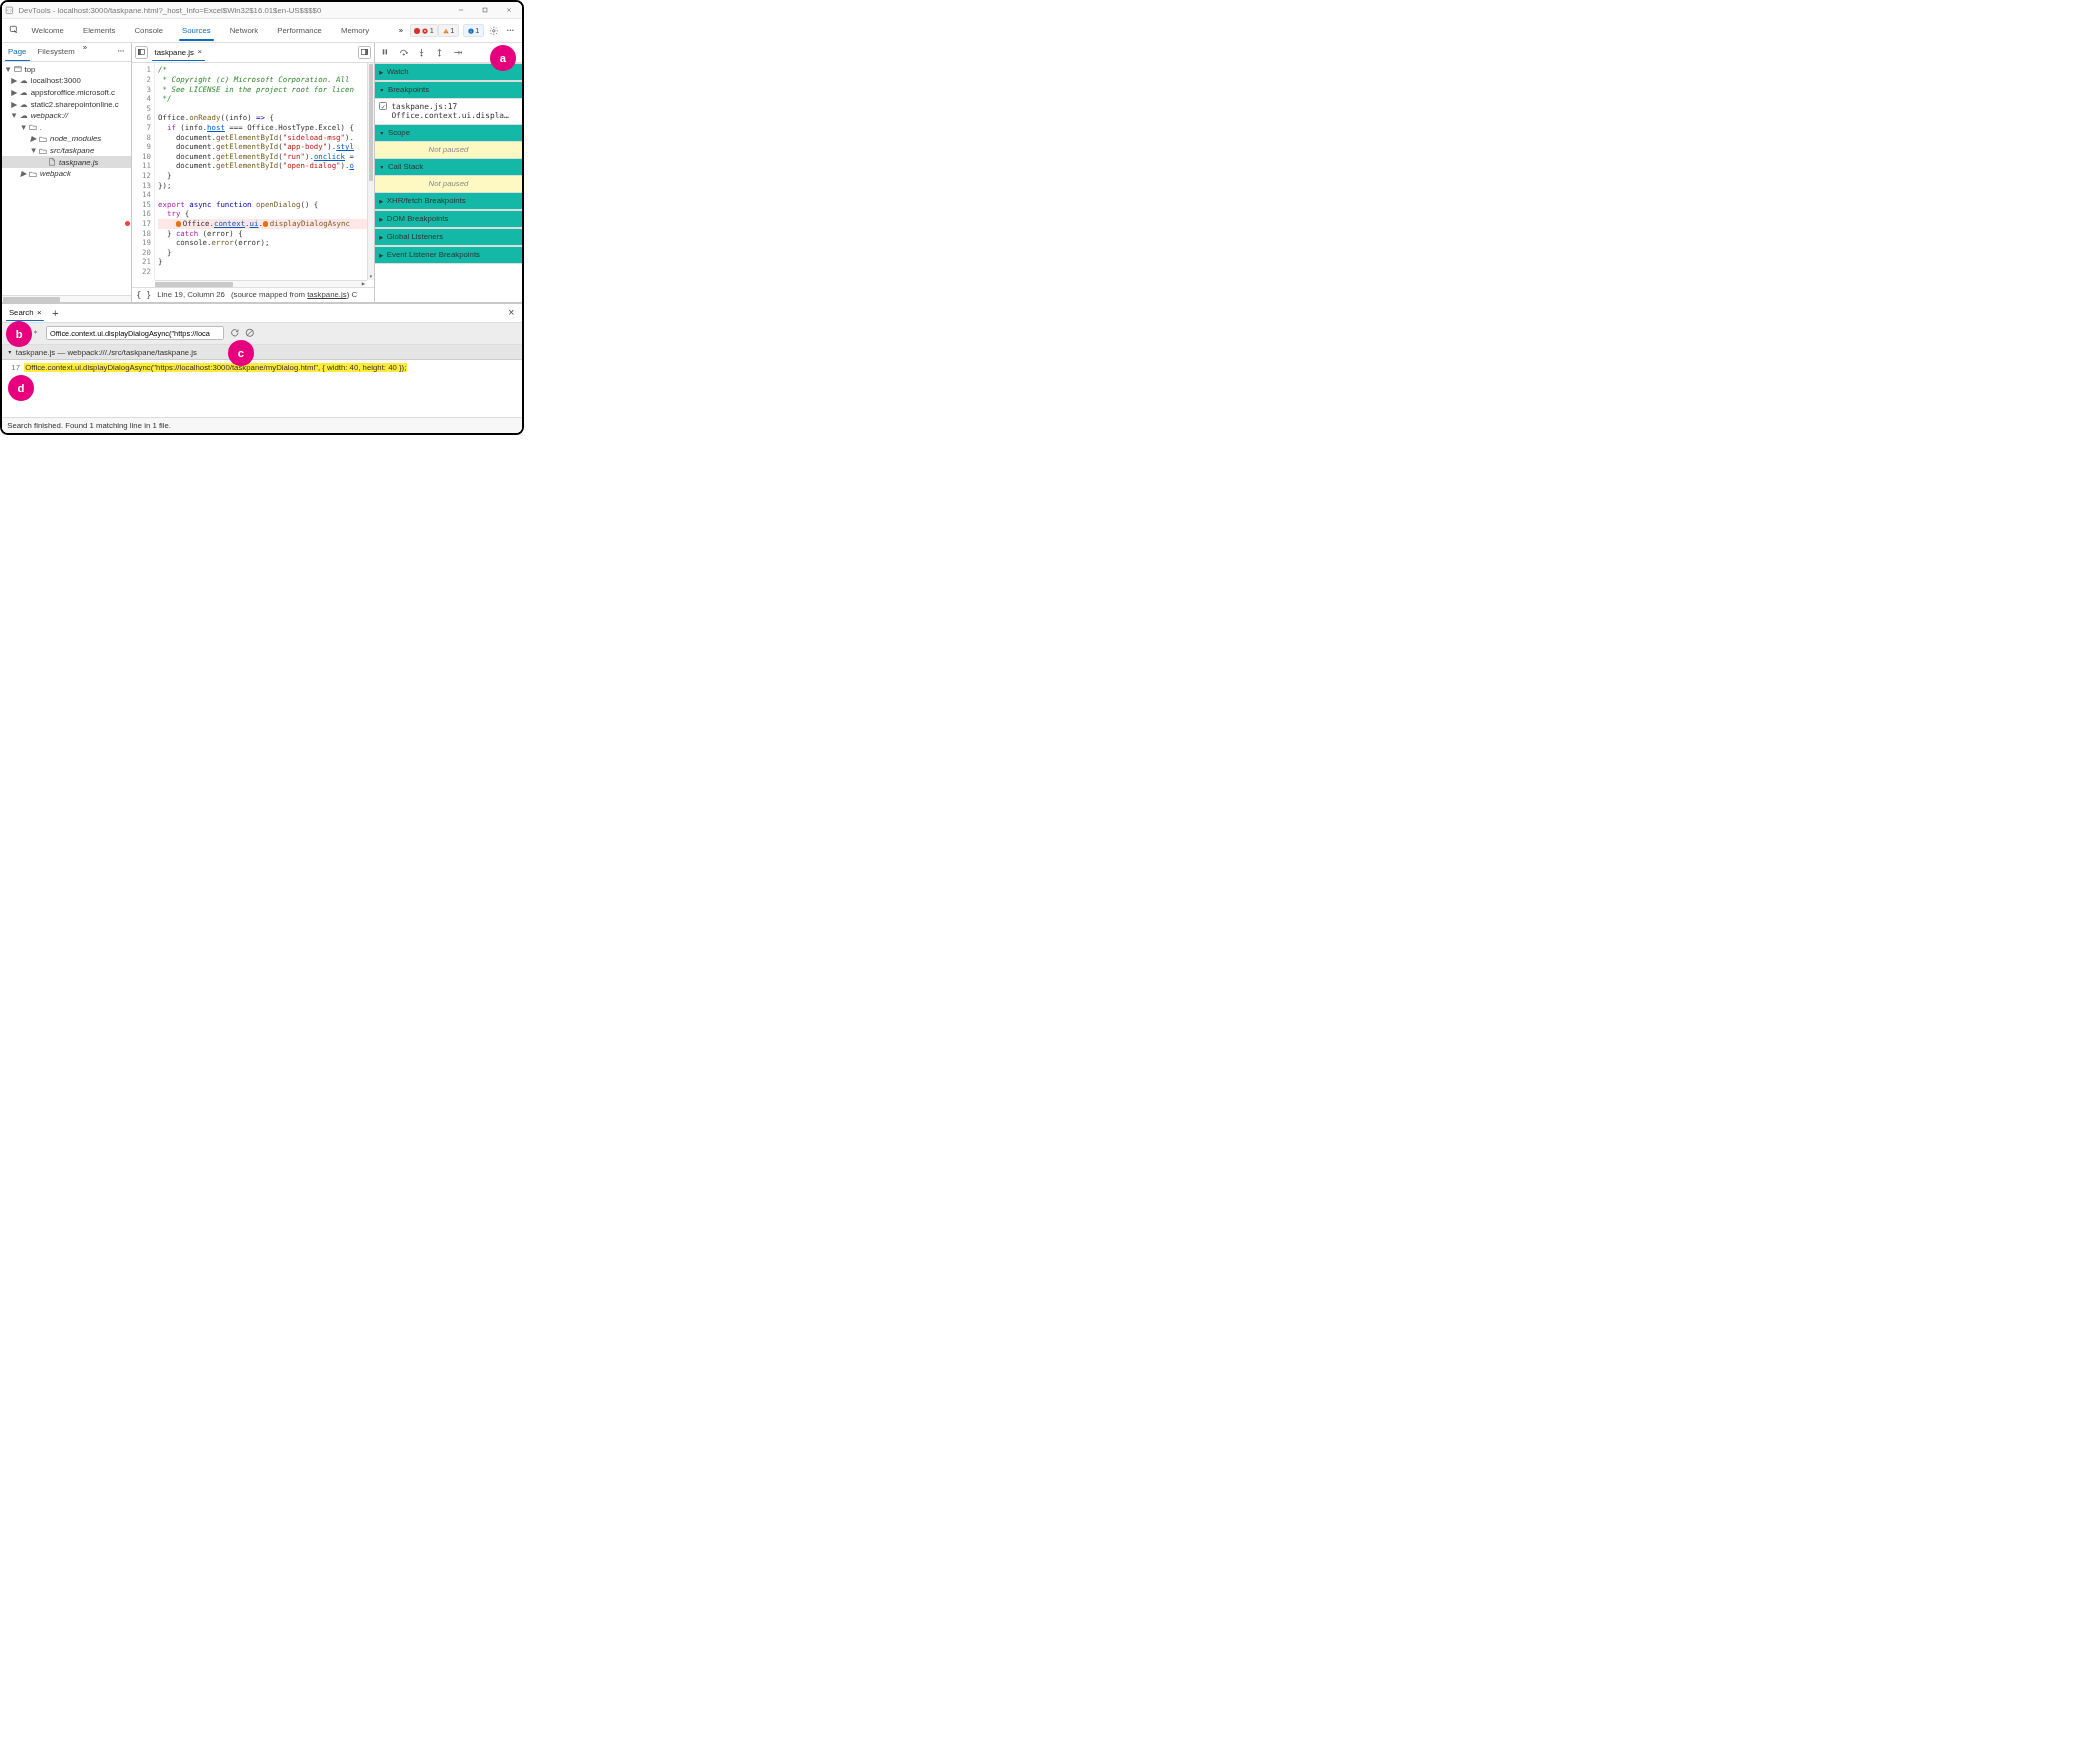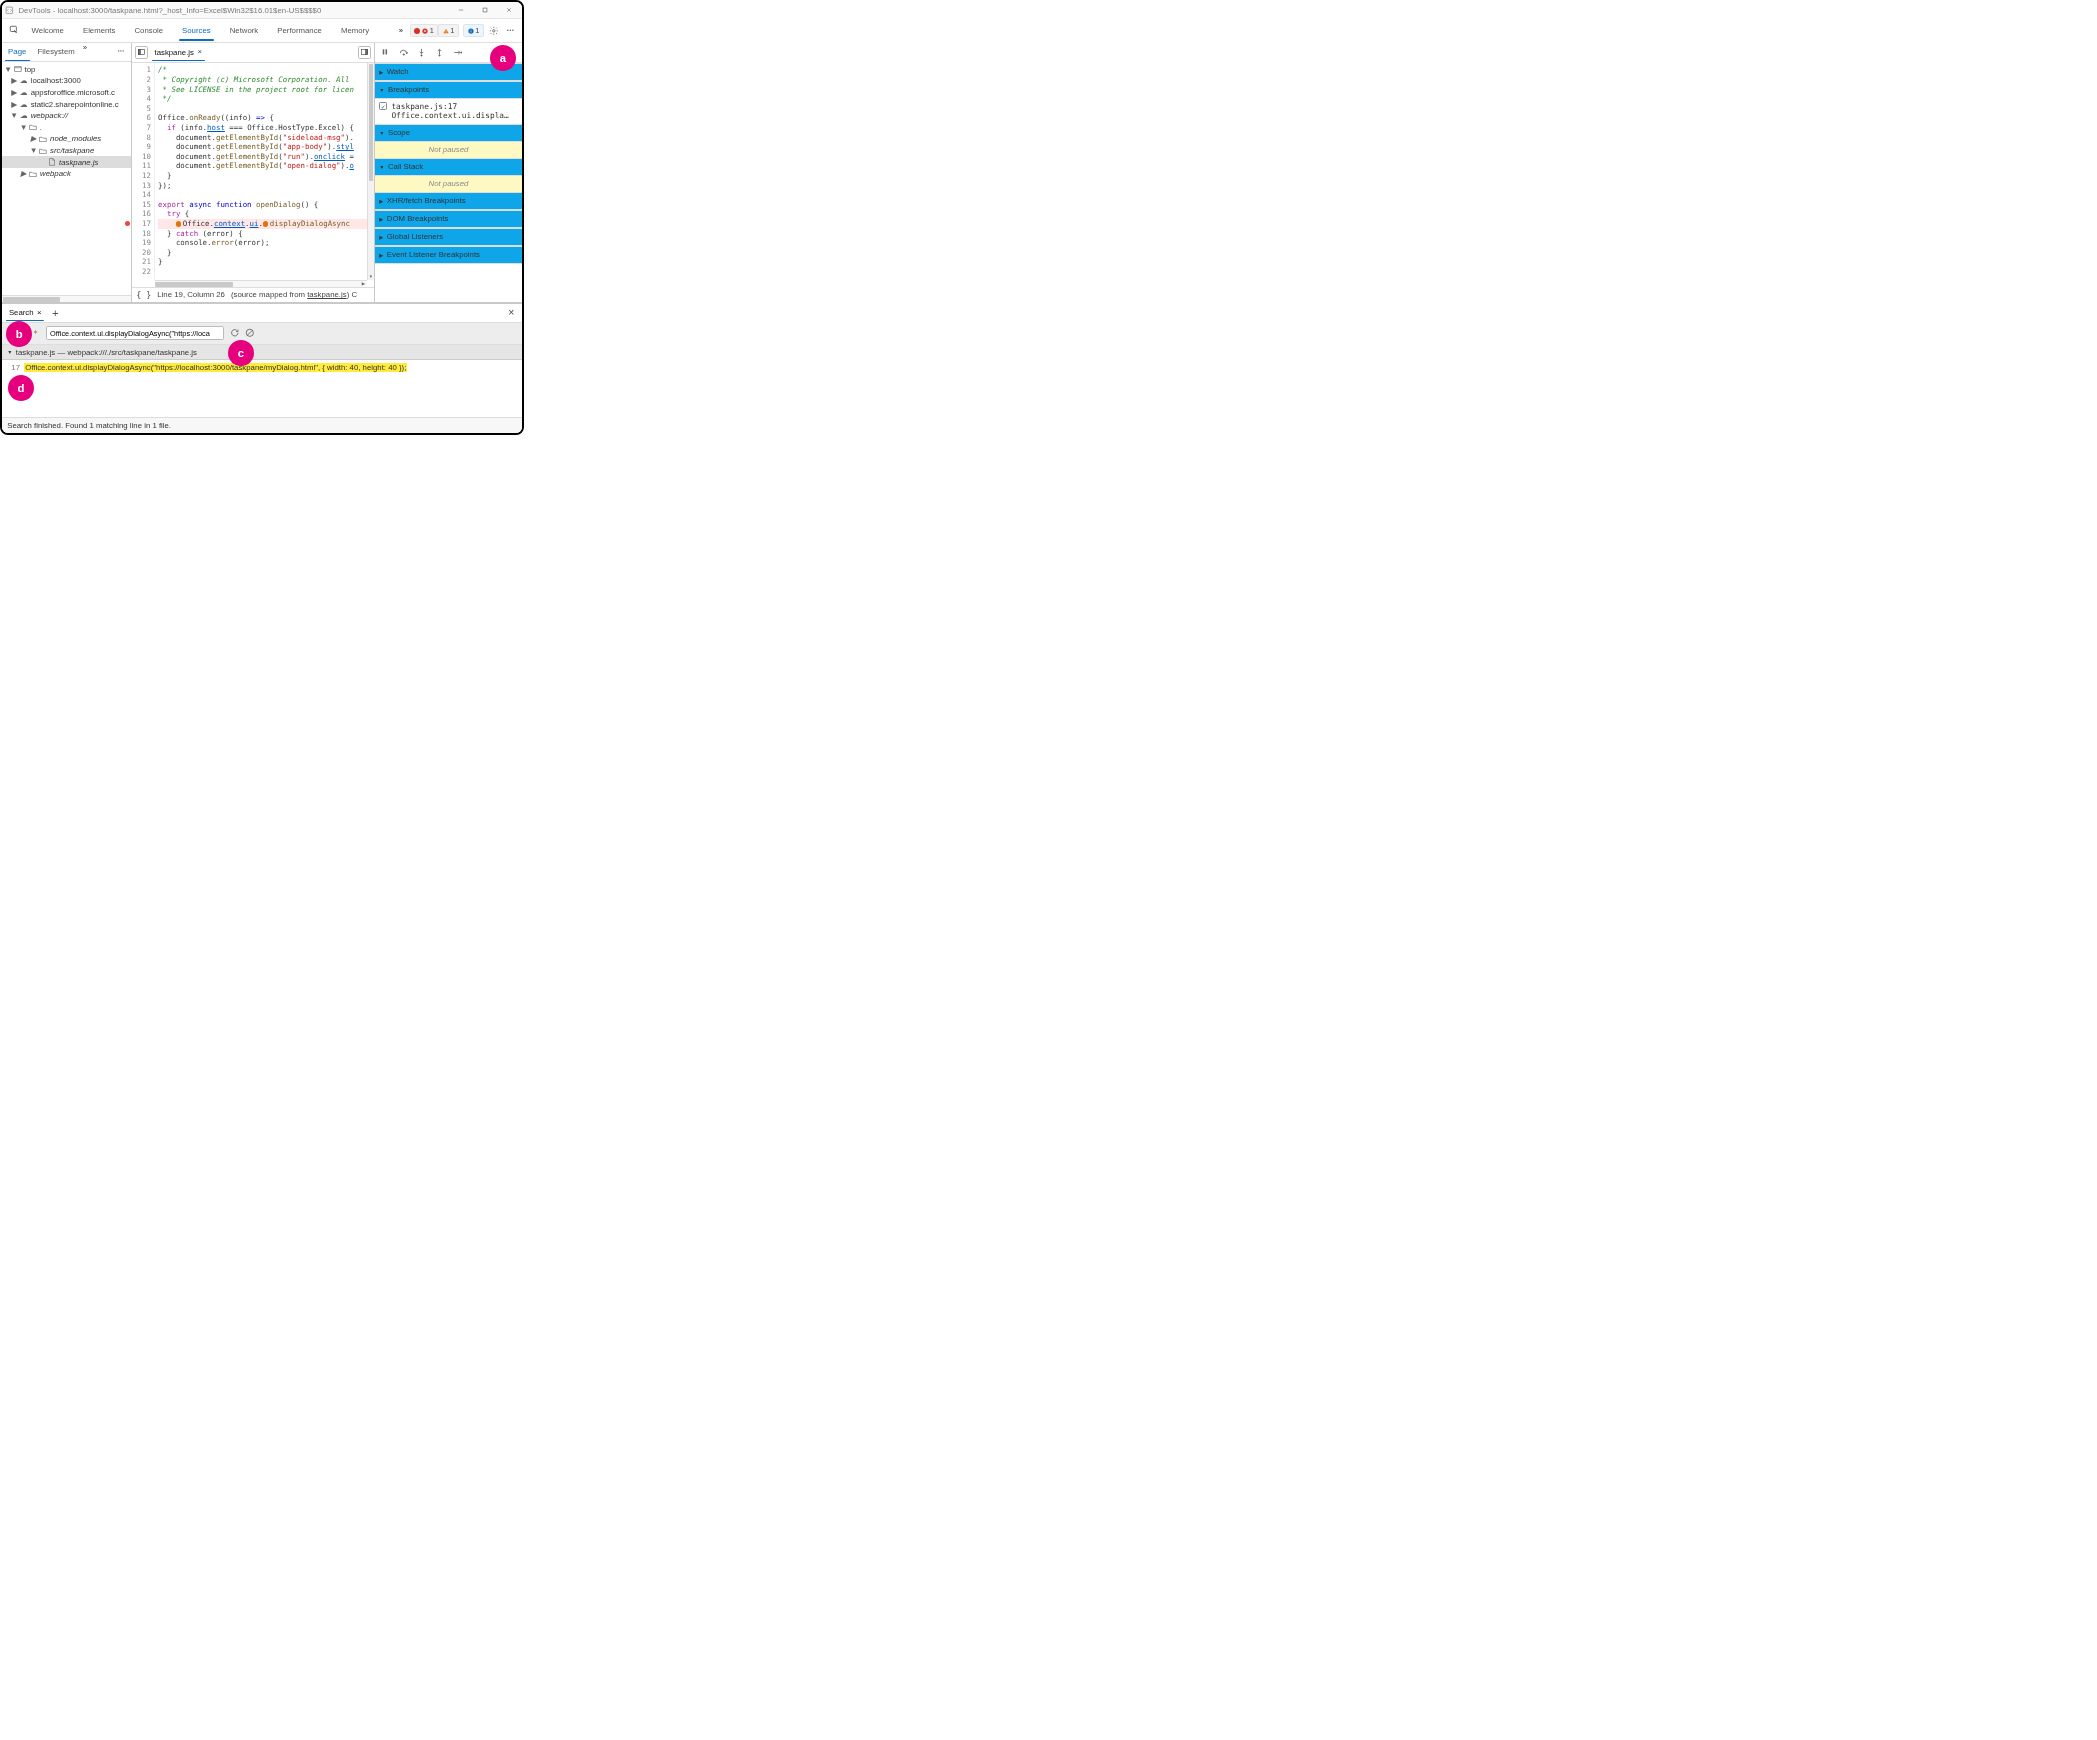--- a/index.html
+++ b/index.html
@@ -85,21 +85,21 @@
   .hscroll .thumb{position:absolute;top:0.9px;left:0.9px;height:5.2px;width:78px;background:#c9c9c9;border-radius:0.9px;}
   .hscroll .arrow{position:absolute;top:0;bottom:0;width:7px;display:flex;align-items:center;justify-content:center;color:#666;font-size:4.3px;}
   .status{height:15px;border-top:0.4px solid #ddd;display:flex;align-items:center;gap:6px;padding:0 4.3px;color:#444;}
   .status .braces{font-family:monospace;font-size:8.3px;color:#444;}
   .status a{color:#444;text-decoration:underline;}
   
   .right{width:148px;border-left:0.4px solid #c9c9c9;display:flex;flex-direction:column;}
   .dbg-toolbar{height:20px;border-bottom:0.4px solid #ddd;display:flex;align-items:center;gap:6px;padding:0 4.3px;color:#666;}
   .dbg-toolbar .dbtn{width:12px;height:12px;display:flex;align-items:center;justify-content:center;}
   .panes{flex:1;overflow:auto;}
-  .pane-head{display:flex;align-items:center;gap:3.5px;padding:3.5px 4.3px;background:#0ea5e9;border-top:0.4px solid #ddd;border-bottom:0.4px solid #ddd;color:#333;}
+  .pane-head{display:flex;align-items:center;gap:3.5px;padding:3.5px 4.3px;background:#14b8a6;border-top:0.4px solid #ddd;border-bottom:0.4px solid #ddd;color:#333;}
   .pane-head .tri{font-size:5.2px;color:#333;}
   .pane-body{padding:3.5px 5.2px;color:#444;}
   .pane-body.muted{color:#8a8a8a;font-style:italic;text-align:center;background:#fef9c3;}
   .bp-item{display:flex;align-items:flex-start;gap:4.3px;padding:3.5px 4.3px;background:#fff;}
   .chk{width:7.8px;height:7.8px;border:0.4px solid #888;border-radius:1.3px;background:#fff;display:inline-flex;align-items:center;justify-content:center;color:#0f6cbd;font-size:6px;}
   .bp-item .info{font-family:Consolas,monospace;}
   
   .drawer{height:130px;display:flex;flex-direction:column;border-top:0.4px solid #c9c9c9;}
   .drawer-tabs{display:flex;align-items:center;height:19px;padding:0 4.3px;border-bottom:0.4px solid #ddd;gap:4.3px;}
   .dtab{display:flex;align-items:center;gap:3.5px;padding:3.5px 2.6px;color:#111;position:relative;}

